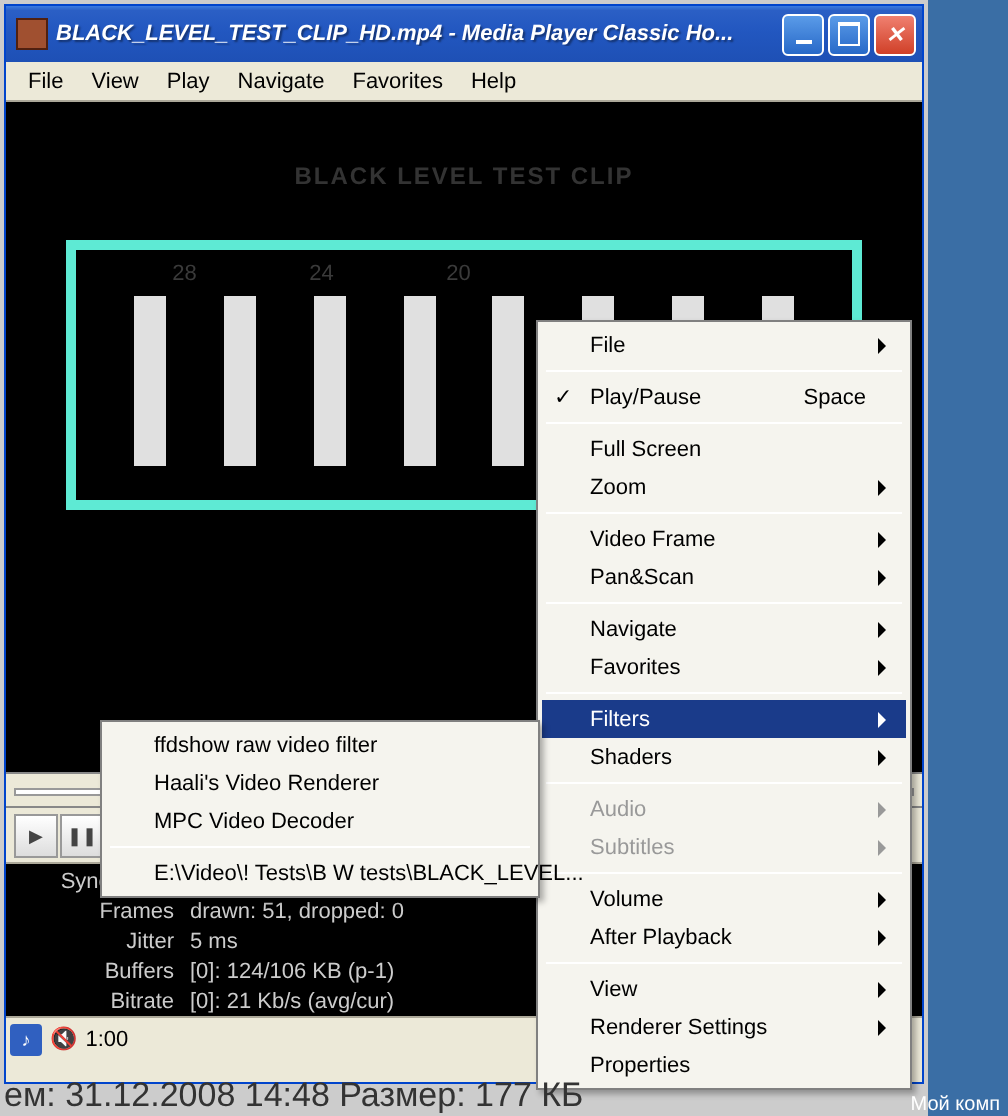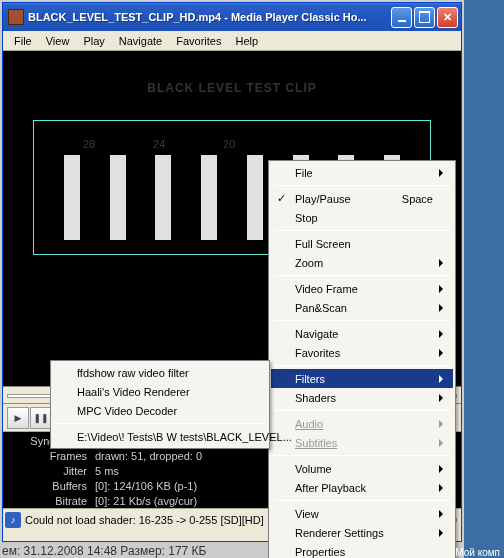--- a/index.html
+++ b/index.html
@@ -1,63 +1,63 @@
 <!DOCTYPE html>
 <html><head>
 <meta charset="utf-8">
 <style>
   * { box-sizing: border-box; margin: 0; padding: 0; font-family: Tahoma, sans-serif; font-size: 11px; }
   body { background: #cccccc; width: 504px; height: 558px; overflow: hidden; position: relative; }
   
   .window { position: absolute; left: 2px; top: 2px; width: 460px; height: 540px; border: 1px solid #0044cc; background: #ece9d8; }
   
-  .titlebar { height: 28px; background: linear-gradient(to bottom, #3a7ae0 0%, #2b5fc5 8%, #2257c0 45%, #1e50b5 100%); display: flex; align-items: center; padding: 0 3px 0 5px; color: white; font-weight: bold; font-size: 12px; }
+  .titlebar { height: 28px; background: linear-gradient(to bottom, #3a7ae0 0%, #2b5fc5 8%, #2257c0 45%, #1e50b5 100%); display: flex; align-items: center; padding: 0 3px 0 5px; color: white; font-weight: bold; font-size: 12px; font-style: italic; }
   .titlebar-icon { width: 16px; height: 16px; background: #a05030; margin-right: 4px; border: 1px solid #502010; }
   .titlebar-text { flex: 1; white-space: nowrap; overflow: hidden; text-shadow: 1px 1px 1px rgba(0,0,0,0.4); }
   .winbtns { display: flex; gap: 2px; }
   .winbtn { width: 21px; height: 21px; border: 1px solid white; border-radius: 3px; display: flex; align-items: center; justify-content: center; color: white; font-weight: bold; font-size: 12px; cursor: pointer; }
   .winbtn.min, .winbtn.max { background: linear-gradient(to bottom, #5a9be8, #2869c8); }
   .winbtn.close { background: linear-gradient(to bottom, #f08070, #d04028); }
   .winbtn.min::before { content:''; width:8px; height:2px; background:white; margin-top:8px; }
   .winbtn.max::before { content:''; width:9px; height:9px; border:1px solid white; border-top-width:2px; }
   .winbtn.close::before { content:'✕'; font-size:11px; }
   
   .menubar { background: #ece9d8; height: 20px; display: flex; align-items: center; padding: 0 4px; border-bottom: 1px solid #aca899; }
   .menubar span { padding: 2px 7px; cursor: pointer; }
   
   .video-area { background: black; height: 335px; position: relative; overflow: hidden; }
   .clip-title { color: #333; font-weight: bold; font-size: 12px; text-align: center; padding-top: 30px; letter-spacing: 1px; }
-  .bars-container { margin: 25px 30px 0 30px; border: 1px solid #5eead4; height: 135px; padding: 17px 10px 5px 10px; position: relative; }
+  .bars-container { margin: 25px 30px 0 30px; border: 5px solid #5eead4; height: 135px; padding: 6px 10px 5px 10px; position: relative; }
   .bar-labels { display: flex; justify-content: space-around; color: #3a3a3a; font-size: 9px; margin-bottom: 5px; padding: 0 40px 0 10px; }
   .bars { display: flex; justify-content: space-around; height: 85px; align-items: flex-end; padding: 0 5px; }
   .bar { width: 16px; background: #e0e0e0; height: 85px; }
   .bar-footer { color: #2a2a2a; font-size: 8px; text-align: right; padding-right: 5px; margin-top: 4px; letter-spacing: 1px; }
   
   .seekbar { height: 18px; background: #ece9d8; position: relative; border-top: 1px solid #888; border-bottom: 1px solid #888; }
   .seek-track { position: absolute; left: 4px; right: 4px; top: 7px; height: 4px; background: #fff; border: 1px solid #999; }
   
   .controls { height: 28px; background: #ece9d8; display: flex; align-items: center; padding: 0 4px; gap: 0; border-bottom: 1px solid #aca899; }
   .ctrl-btn { width: 22px; height: 22px; border: 1px solid #999; background: linear-gradient(#fff,#ddd); margin-right: 1px; display:flex; align-items:center; justify-content:center; cursor:pointer; font-size: 9px; color: #444; }
   
   .stats-area { background: black; color: #ccc; font-family: 'Courier New', monospace; font-size: 11px; padding: 2px 8px; height: 76px; line-height: 15px; }
   .stats-area div { white-space: nowrap; }
   .stat-label { display: inline-block; width: 76px; text-align: right; margin-right: 8px; }
   
   .statusbar { height: 22px; background: #ece9d8; border-top: 1px solid #aca899; display: flex; align-items: center; padding: 0 2px; font-size: 11px; }
   .status-icon { width: 16px; height: 16px; background: #3060c0; border-radius: 2px; margin-right: 4px; display:flex; align-items:center; justify-content:center; color:white; font-size:9px; }
   .status-text { flex: 1; white-space: nowrap; overflow: hidden; }
   .status-right { display:flex; align-items:center; gap:4px; padding-right:2px; }
   
-  .taskbar-hint { position: absolute; left: 2px; bottom: 0; font-size: 12px; color: #333; }
+  .taskbar-hint { position: absolute; left: 2px; bottom: 0; font-size: 17px; color: #333; }
   
   
   .ctxmenu { position: absolute; background: #f5f4ee; border: 1px solid #808080; box-shadow: 2px 2px 3px rgba(0,0,0,0.3); padding: 2px; }
   .ctxmenu .item { height: 19px; display: flex; align-items: center; padding: 0 20px 0 24px; white-space: nowrap; cursor: pointer; position: relative; }
   .ctxmenu .item.highlight { background: #1a3b8a; color: white; }
-  .ctxmenu .item.disabled { color: #999; text-decoration: underline; }
+  .ctxmenu .item.disabled { color: #999; }
   .ctxmenu .sep { height: 1px; background: #c0c0b0; margin: 3px 2px; border-bottom: 1px solid #fff; }
   .ctxmenu .check::before { content: '✓'; position: absolute; left: 6px; font-size: 11px; }
   .ctxmenu .arrow::after { content: ''; position: absolute; right: 6px; top: 6px; border: 4px solid transparent; border-left-color: currentColor; }
   .ctxmenu .shortcut { margin-left: auto; padding-left: 20px; }
   
   .submenu { left: 50px; top: 360px; width: 220px; }
   .mainmenu { left: 268px; top: 160px; width: 188px; }
 
   .desk-right { position: absolute; right: 0; top: 0; width: 40px; height: 558px; background: #3a6ea5; }
 </style>
@@ -129,40 +129,36 @@
   <div class="stats-area">
     <div><span class="stat-label">Sync Offset</span><span>avg: 1 ms, dev: 0 ms</span></div>
     <div><span class="stat-label">Frames</span><span>drawn: 51, dropped: 0</span></div>
     <div><span class="stat-label">Jitter</span><span>5 ms</span></div>
     <div><span class="stat-label">Buffers</span><span>[0]: 124/106 KB (p-1)</span></div>
     <div><span class="stat-label">Bitrate</span><span>[0]: 21 Kb/s (avg/cur)</span></div>
   </div>
 
   <div class="statusbar">
     <div class="status-icon">♪</div>
-    <div class="status-text">Could not load shader: 16-235 -&gt; 0-255  [SD][HD]</div>
     <div class="status-right">
       <span>🔇</span>
       <span>1:00</span>
     </div>
   </div>
 </div>
 
 <div class="ctxmenu mainmenu">
   <div class="item arrow">
       <span>File</span>
     </div>
   <div class="sep"></div>
   <div class="item check">
       <span>Play/Pause</span>
       <span class="shortcut">Space</span>
     </div>
-  <div class="item">
-      <span>Stop</span>
-    </div>
   <div class="sep"></div>
   <div class="item">
       <span>Full Screen</span>
     </div>
   <div class="item arrow">
       <span>Zoom</span>
     </div>
   <div class="sep"></div>
   <div class="item arrow">
       <span>Video Frame</span>

